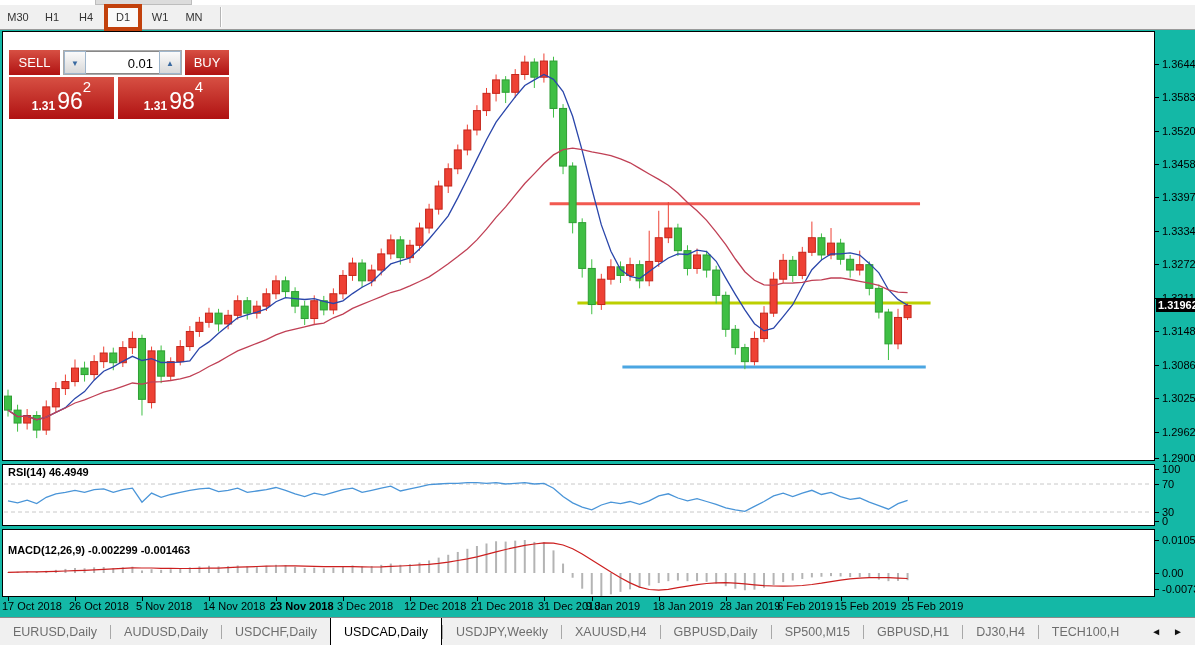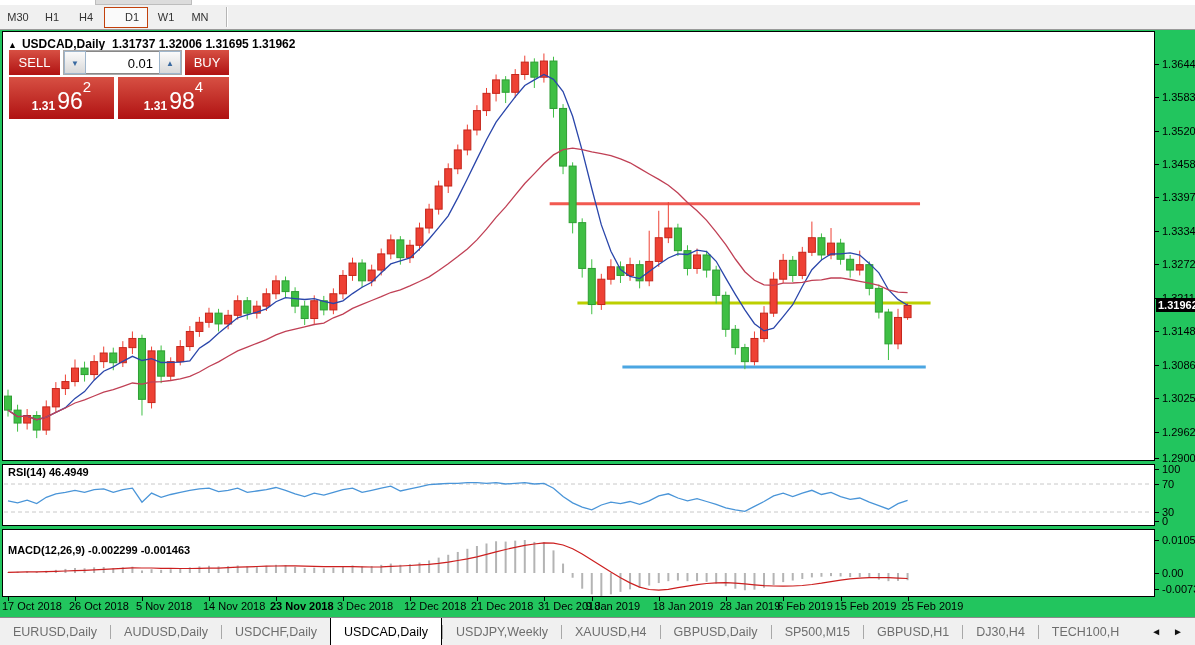--- a/index.html
+++ b/index.html
@@ -1,25 +1,25 @@
 <!DOCTYPE html>
 <html><head>
 <meta charset="utf-8">
 <style>
   html,body{margin:0;padding:0;background:#fff;width:1195px;height:645px;overflow:hidden;
     font-family:"Liberation Sans","DejaVu Sans",sans-serif;}
-  .screen{position:relative;width:1195px;height:645px;background:#22c55e;}
+  .screen{position:relative;width:1195px;height:645px;background:#14b8a6;}
   
   .top-strip{position:absolute;left:0;top:0;width:1195px;height:5px;background:#fff;}
   .top-frag{position:absolute;left:95px;top:0;width:95px;height:4px;background:#dcdcdc;border:1px solid #bdbdbd;border-top:none;}
   .tf-toolbar{position:absolute;left:0;top:5px;width:1195px;height:24px;background:#f0f0f0;
     border-bottom:1px solid #9a9a9a;display:flex;align-items:center;}
   .tf-btn{width:30px;height:19px;line-height:19px;text-align:center;font-size:11px;color:#333;
     margin-left:2px;border:1px solid transparent;cursor:default;}
-  .tf-btn.active{border:1px solid #c2410c;background:#fafafa;padding-left:12px;}
+  .tf-btn.active{border:4px solid #c2410c;background:#fafafa;}
   .tf-sep{width:1px;height:20px;background:#b5b5b5;margin-left:10px;border-right:1px solid #fff;}
   
   .pane{position:absolute;left:2px;width:1153px;background:#fff;border:1px solid #000;box-sizing:border-box;}
   #main-pane{top:31px;height:430px;}
   #rsi-pane{top:464px;height:62px;}
   #macd-pane{top:529px;height:68px;}
   svg{position:absolute;overflow:visible;}
   .chart-title{position:absolute;left:8px;top:37px;font-size:12px;font-weight:bold;color:#000;z-index:5;}
   .chart-title .tri{font-size:9px;margin-right:5px;}
   .ind-label{position:absolute;left:8px;font-size:11px;font-weight:bold;color:#000;z-index:5;}
@@ -71,23 +71,20 @@
       <div class="tf-btn active">D1</div>
       <div class="tf-btn">W1</div>
       <div class="tf-btn">MN</div>
       <div class="tf-sep"></div>
     </div>
 
   <div class="pane" id="main-pane"></div>
   <div class="pane" id="rsi-pane"></div>
   <div class="pane" id="macd-pane"></div>
 
-  <div class="chart-title">
-    <span class="tri">▲</span><span>USDCAD,Daily</span>&nbsp;&nbsp;<span>1.31737 1.32006 1.31695 1.31962</span>
-  </div>
 
   <div class="trade-panel">
     <div class="tp-red tp-sell">SELL</div>
     <div class="tp-stepper">
       <div class="tp-arrow">▼</div>
       <div class="tp-vol">0.01</div>
       <div class="tp-arrow">▲</div>
     </div>
     <div class="tp-red tp-buy">BUY</div>
     <div class="tp-red tp-price tp-price-sell">

